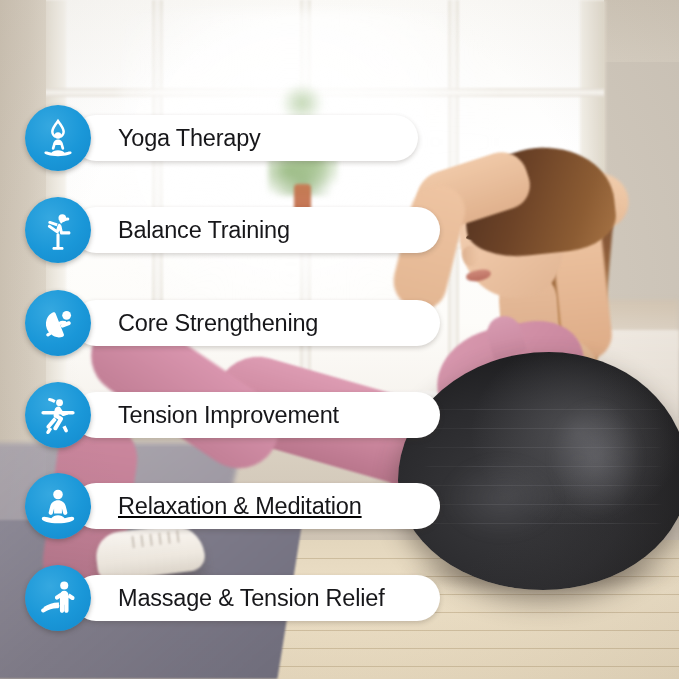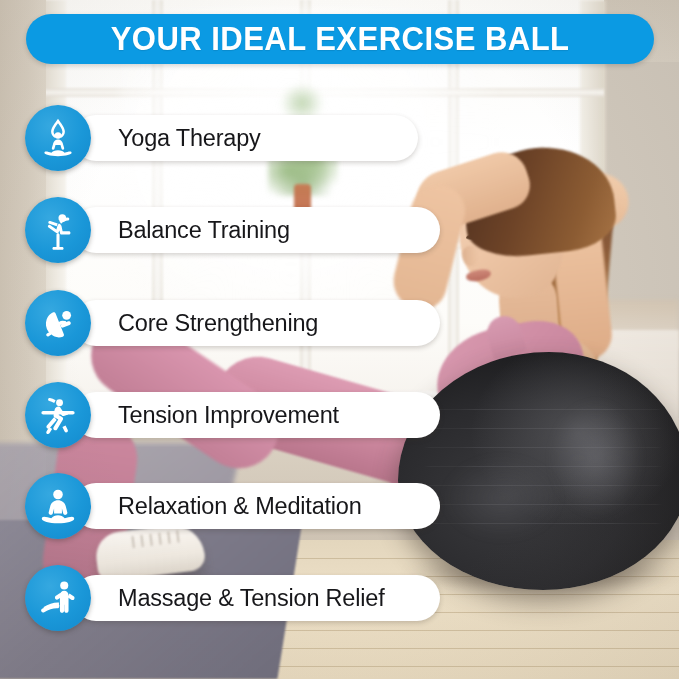--- a/index.html
+++ b/index.html
@@ -481,23 +481,20 @@
       <div class="ball-rib" style="top:56%;"></div>
       <div class="ball-rib" style="top:64%;"></div>
       <div class="ball-rib" style="top:72%;"></div>
       <div class="ball-hl"></div>
       <div class="ball-hl2"></div>
     </div>
 
     <div class="photo-soften"></div>
   </div>
 
-  <div class="banner">
-    <span class="banner-text">YOUR IDEAL EXERCISE BALL</span>
-  </div>
 
   <div class="features">
 
     <div class="feature" style="top:105px;">
       <div class="pill" style="width:345px;text-align:center;">
         <span class="pill-label">Yoga Therapy</span>
       </div>
       <div class="badge">
         <svg width="46" height="46" viewBox="0 0 48 48" fill="#ffffff" aria-hidden="true">
           <path d="M24 4c-3.2 5-7.2 9.2-7.2 13.6 0 3.1 2 5.4 4.3 6.4l.9-2.6c-1.5-.7-2.6-2-2.6-3.8 0-2.9 2.6-6.2 4.6-9 2 2.8 4.6 6.1 4.6 9 0 1.8-1.1 3.1-2.6 3.8l.9 2.6c2.3-1 4.3-3.3 4.3-6.4C31.2 13.2 27.2 9 24 4z"></path>
@@ -550,21 +547,21 @@
           <path d="M8.5 19.8c-1 0-1.8.8-1.8 1.8s.8 1.8 1.8 1.8h31c1 0 1.8-.8 1.8-1.8s-.8-1.8-1.8-1.8z"></path>
           <path d="M24.6 15.2c-2.1 0-3.8 1.5-4.2 3.5l-1 5.3c-.2 1.1.3 2.2 1.3 2.7l3.6 1.9-4.9 8.2c-.6 1-.3 2.3.7 2.9 1 .6 2.3.3 2.9-.7l6-10.1c.6-1 .3-2.3-.7-2.9l-3.6-2 .6-3.2 2.8 3.6c.5.6 1.3.9 2 .6l4.4-1.5-1-3-3.4 1.1-3.1-4.5c-.6-1.1-1.6-1.9-2.4-1.9z"></path>
           <path d="M20 26.2l-7.6 8.8c-.7.8-.6 2.1.2 2.8.8.7 2.1.6 2.8-.2l7.2-8.3z"></path>
           <path d="M14.8 36.6l-2.8 4.6c-.5.9-.2 2 .6 2.5.9.5 2 .2 2.5-.6l2.8-4.6z"></path>
           <path d="M28.6 36.4l2.3 4.8c.4.9 1.5 1.3 2.4.9.9-.4 1.3-1.5.9-2.4l-2.3-4.8z"></path>
         </svg>
       </div>
     </div>
 
     <div class="feature" style="top:473px;">
-      <div class="pill" style="width:367px;">
+      <div class="pill" style="width:367px;text-decoration:underline;">
         <span class="pill-label">Relaxation &amp; Meditation</span>
       </div>
       <div class="badge">
         <svg width="46" height="46" viewBox="0 0 48 48" fill="#ffffff" aria-hidden="true">
           <circle cx="24" cy="12" r="5"></circle>
           <path d="M24 18c-4 0-7.2 2.6-8.1 6.2l-1.6 6.3c-.3 1.2.4 2.4 1.6 2.7 1.2.3 2.4-.4 2.7-1.6l1.3-5.1v5.3h8.2v-5.3l1.3 5.1c.3 1.2 1.5 1.9 2.7 1.6 1.2-.3 1.9-1.5 1.6-2.7l-1.6-6.3C31.2 20.6 28 18 24 18z"></path>
           <path d="M9.4 35.3c-1.3 0-2.3.8-2.3 1.9 0 2.7 7.6 4.8 16.9 4.8s16.9-2.1 16.9-4.8c0-1.1-1-1.9-2.3-1.9-2.5 0-4.9 1-7.6 1.5-1.7-1.8-4.1-3.1-7-3.1s-5.3 1.3-7 3.1c-2.7-.5-5.1-1.5-7.6-1.5z"></path>
         </svg>
       </div>
     </div>

